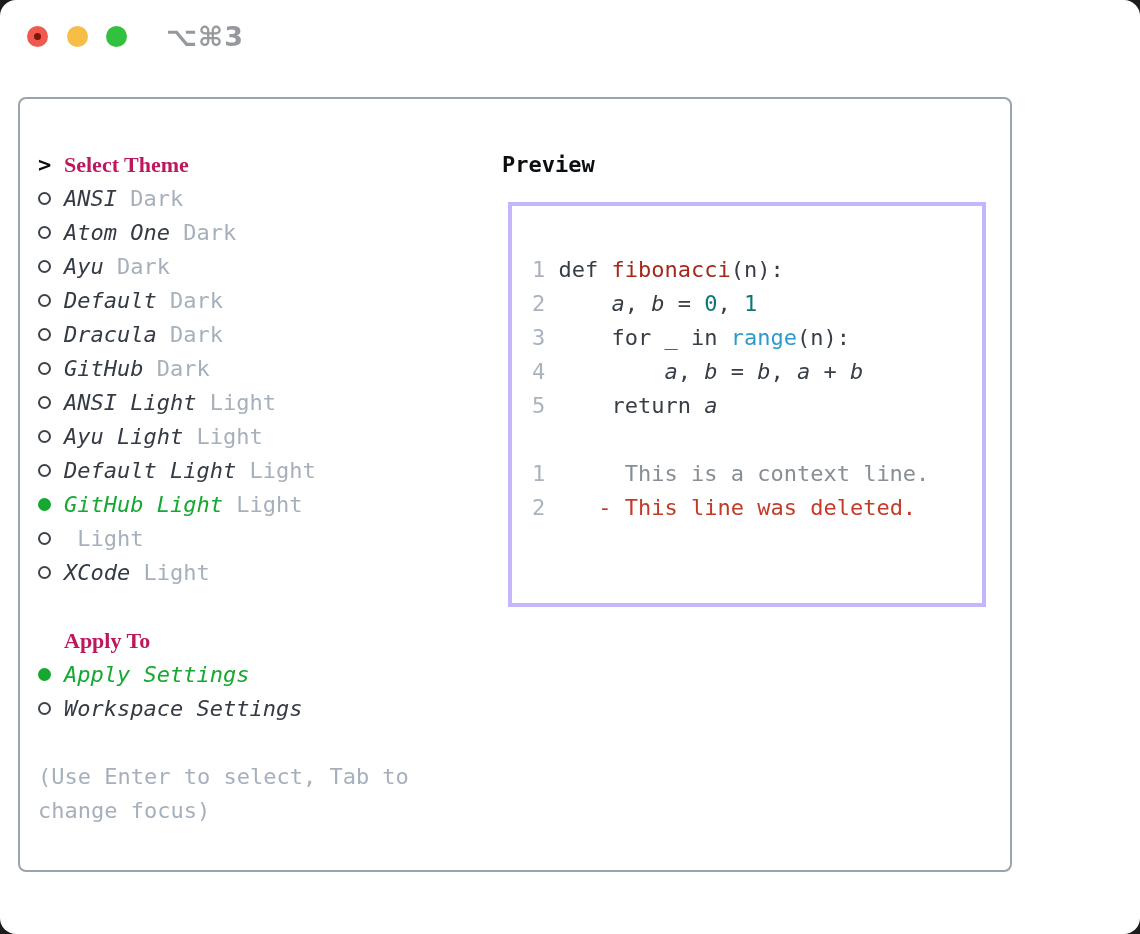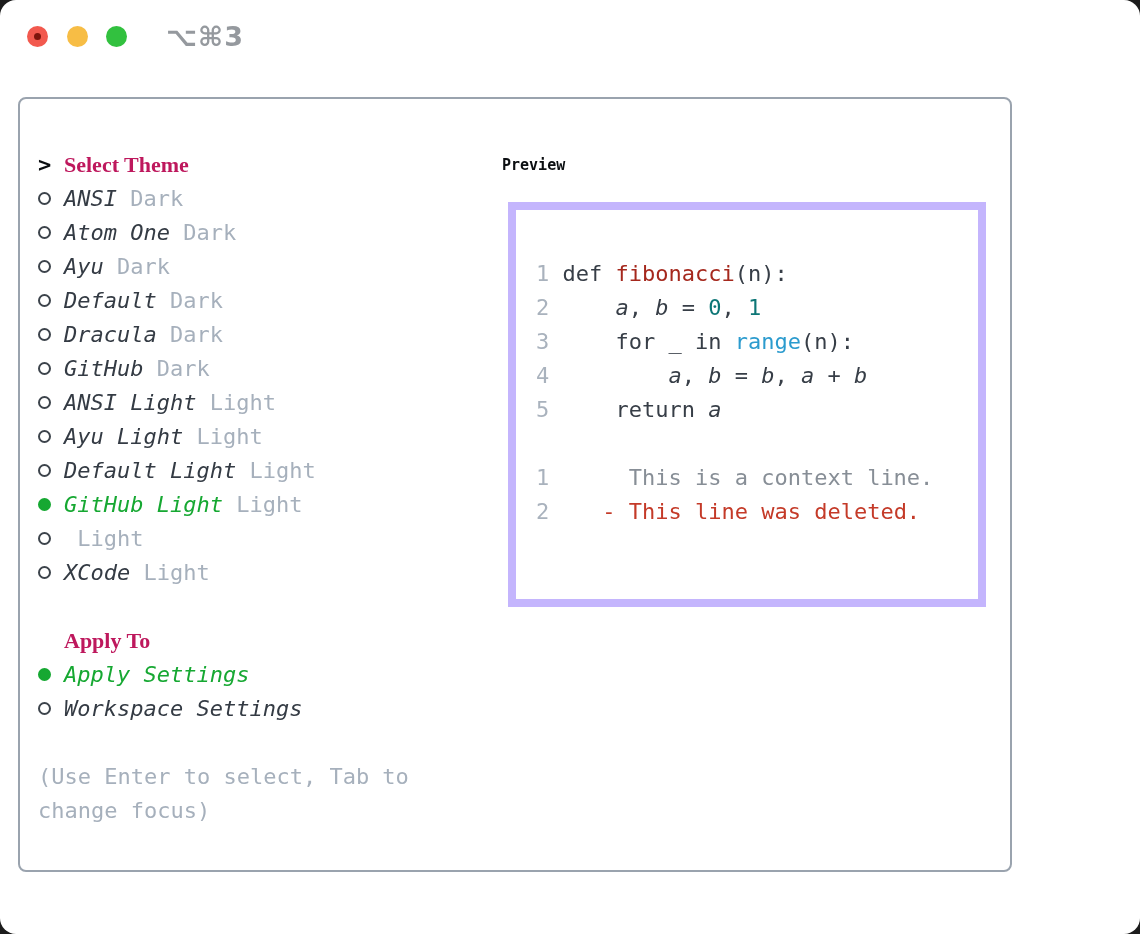--- a/index.html
+++ b/index.html
@@ -29,23 +29,23 @@
     border:2px solid #3c434b;border-radius:50%;}
   .mark .dot.sel{border-color:#16a832;background:#16a832;}
   .mark .gt{font-weight:bold;color:#0b0e11;}
   .hdr{font-weight:bold;color:#be185d;white-space:pre;font-family:Liberation Serif, serif;}
   .nm{white-space:pre;color:#343b44;font-style:italic;}
   .nm.sel{color:#16a832;}
   .sfx{white-space:pre;color:#a6b0bc;}
   .hint-line{color:#a6b0bc;white-space:pre;}
   
   .preview-hdr{position:absolute;left:482px;top:49px;height:34px;line-height:34px;
-    font-size:15px;font-weight:bold;color:#0b0e11;text-align:center;}
+    font-size:22px;font-weight:bold;color:#0b0e11;text-align:center;}
   .preview-box{position:absolute;left:488px;top:103px;width:478px;height:405px;box-sizing:border-box;
-    border:8px solid #c4b5fd;background:#fff;padding:47px 0 0 20px;}
+    border:4px solid #c4b5fd;background:#fff;padding:47px 0 0 20px;}
   .pline{height:34px;line-height:34px;font-size:22px;white-space:pre;}
   .pline span{white-space:pre;}
   .lineno{color:#a9b2bd;}
   .tok-code{color:#373e47;}
   .tok-func{color:#a5281d;}
   .tok-num{color:#0d7676;}
   .tok-builtin{color:#2b9bce;}
   .tok-var{color:#373e47;font-style:italic;}
   .tok-ctx{color:#878e96;text-align:right;}
   .tok-del{color:#c43a28;}

